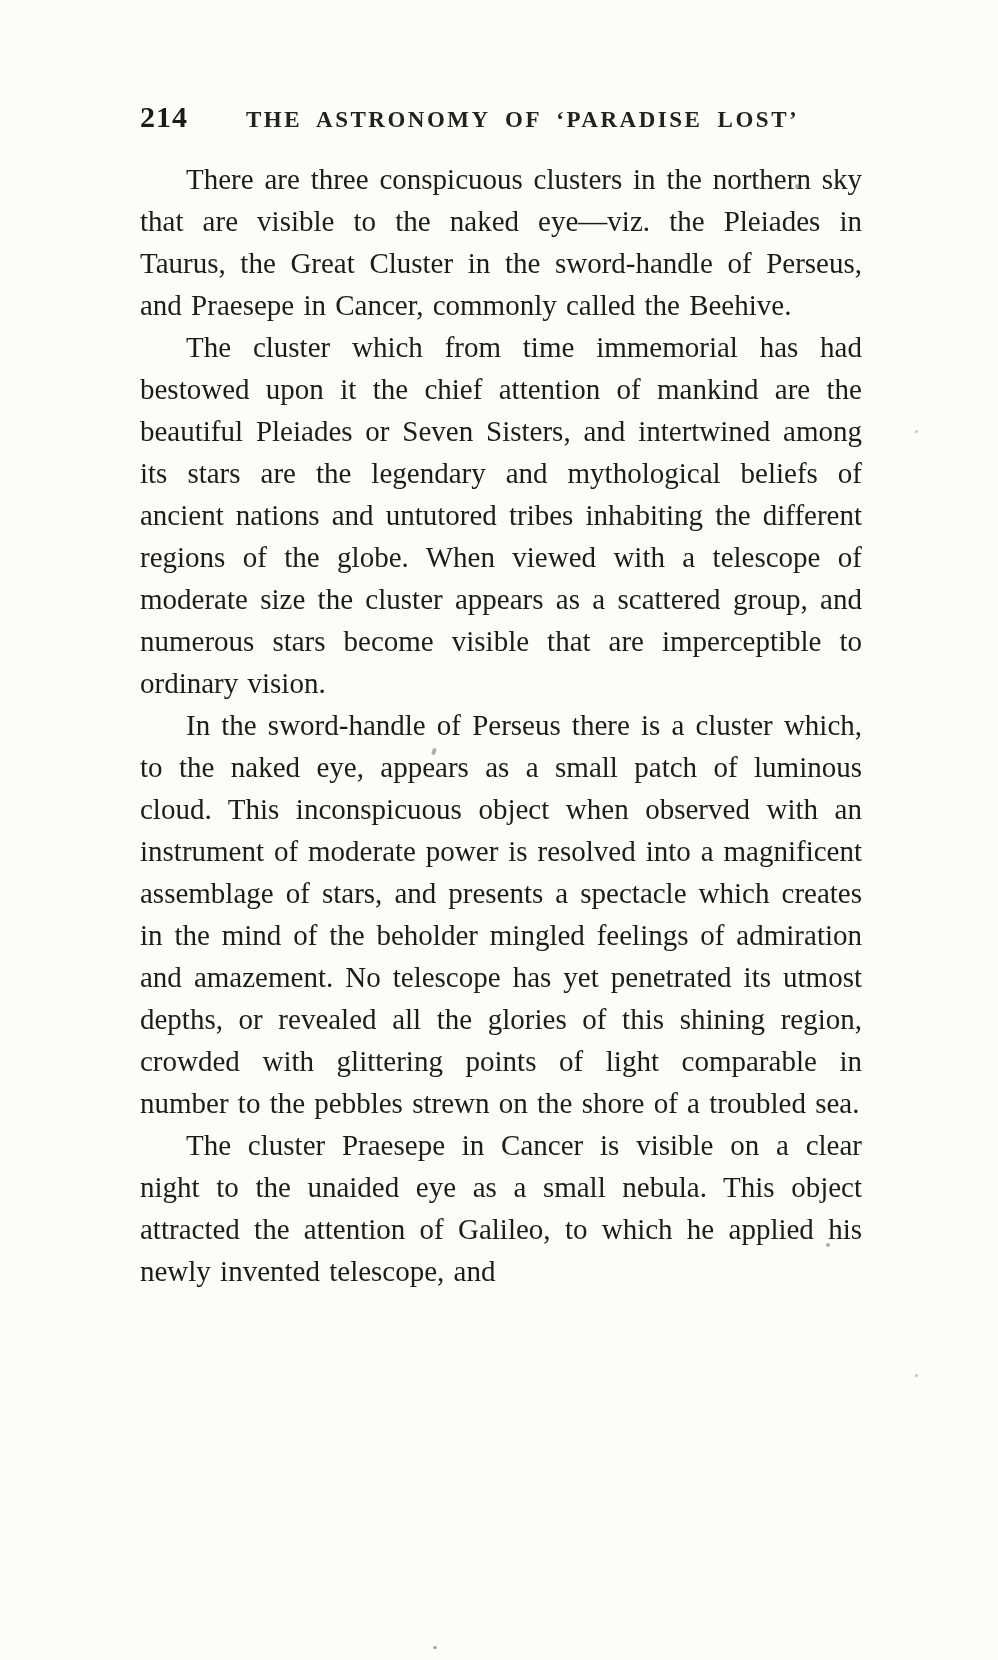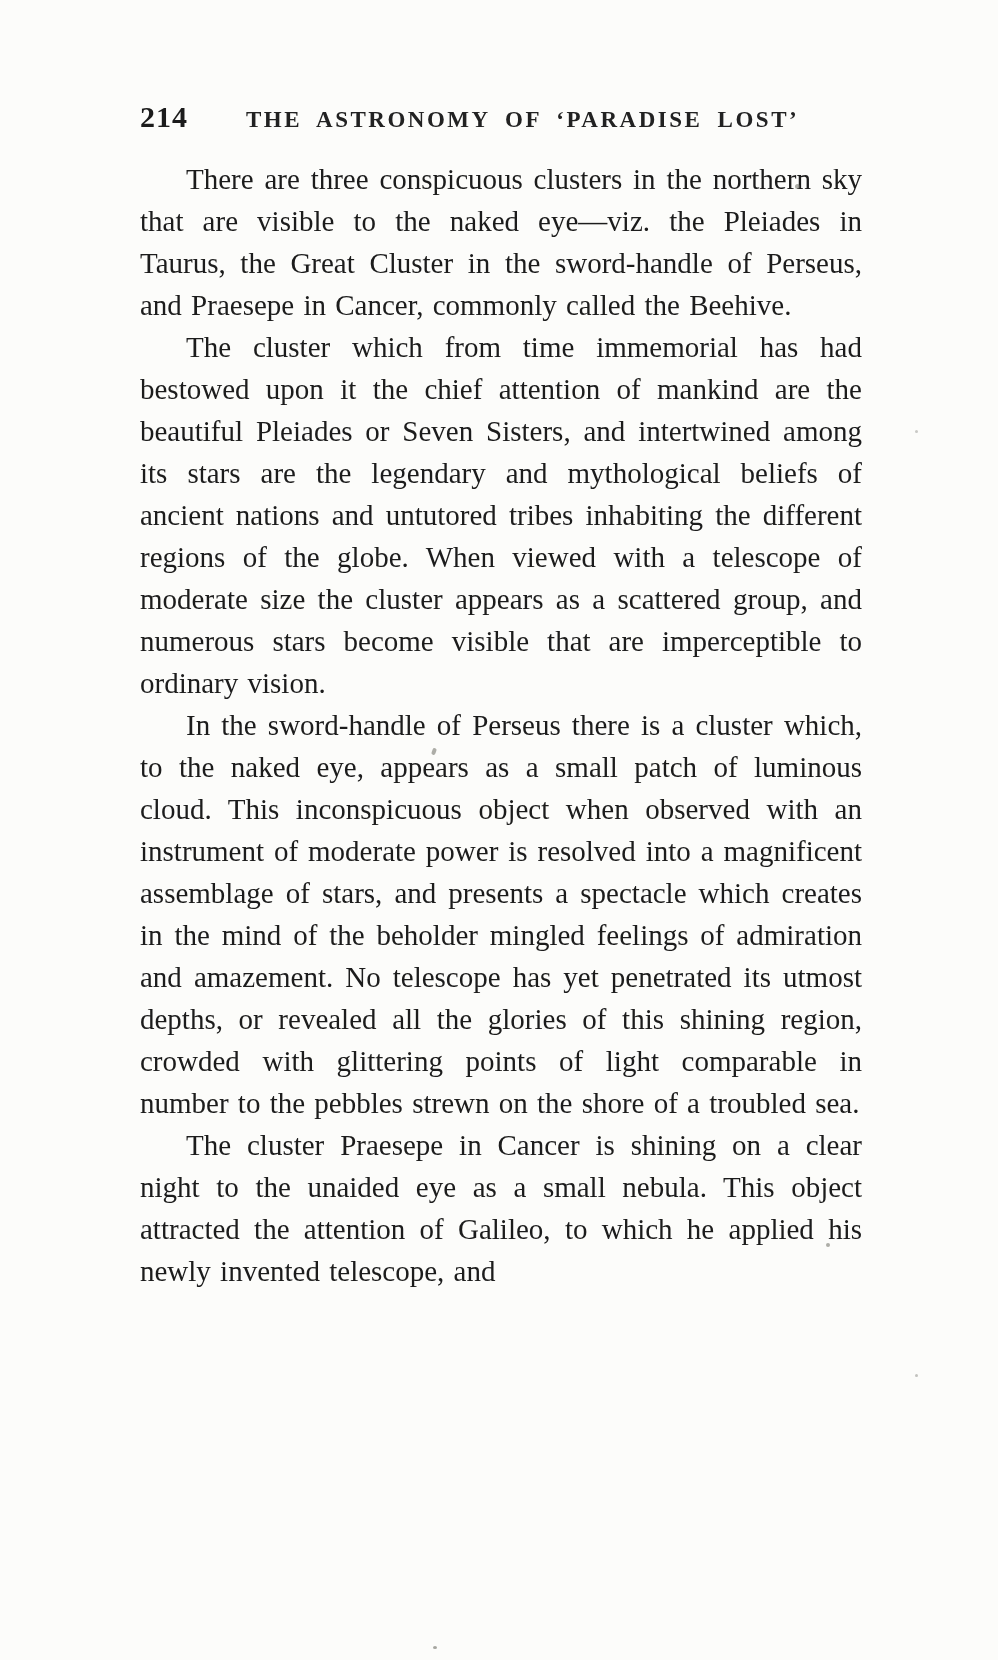--- a/index.html
+++ b/index.html
@@ -79,16 +79,16 @@
 
   <header class="page-header">
     <span class="page-number">214</span>
     <span class="running-title">THE ASTRONOMY OF ‘PARADISE LOST’</span>
   </header>
 
   <main class="page-body">
     <p class="para">There are three conspicuous clusters in the northern sky that are visible to the naked eye—viz. the Pleiades in Taurus, the Great Cluster in the sword-handle of Perseus, and Praesepe in Cancer, commonly called the Beehive.</p>
     <p class="para">The cluster which from time immemorial has had bestowed upon it the chief attention of mankind are the beautiful Pleiades or Seven Sisters, and intertwined among its stars are the legendary and mythological beliefs of ancient nations and untutored tribes inhabiting the different regions of the globe. When viewed with a telescope of moderate size the cluster appears as a scattered group, and numerous stars become visible that are imperceptible to ordinary vision.</p>
     <p class="para">In the sword-handle of Perseus there is a cluster which, to the naked eye, appears as a small patch of luminous cloud. This inconspicuous object when observed with an instrument of moderate power is resolved into a magnificent assemblage of stars, and presents a spectacle which creates in the mind of the beholder mingled feelings of admiration and amazement. No telescope has yet penetrated its utmost depths, or revealed all the glories of this shining region, crowded with glittering points of light comparable in number to the pebbles strewn on the shore of a troubled sea.</p>
-    <p class="para">The cluster Praesepe in Cancer is shining on a clear night to the unaided eye as a small nebula. This object attracted the attention of Galileo, to which he applied his newly invented telescope, and</p>
+    <p class="para">The cluster Praesepe in Cancer is visible on a clear night to the unaided eye as a small nebula. This object attracted the attention of Galileo, to which he applied his newly invented telescope, and</p>
   </main>
 
 </div>
 
 </body></html>

